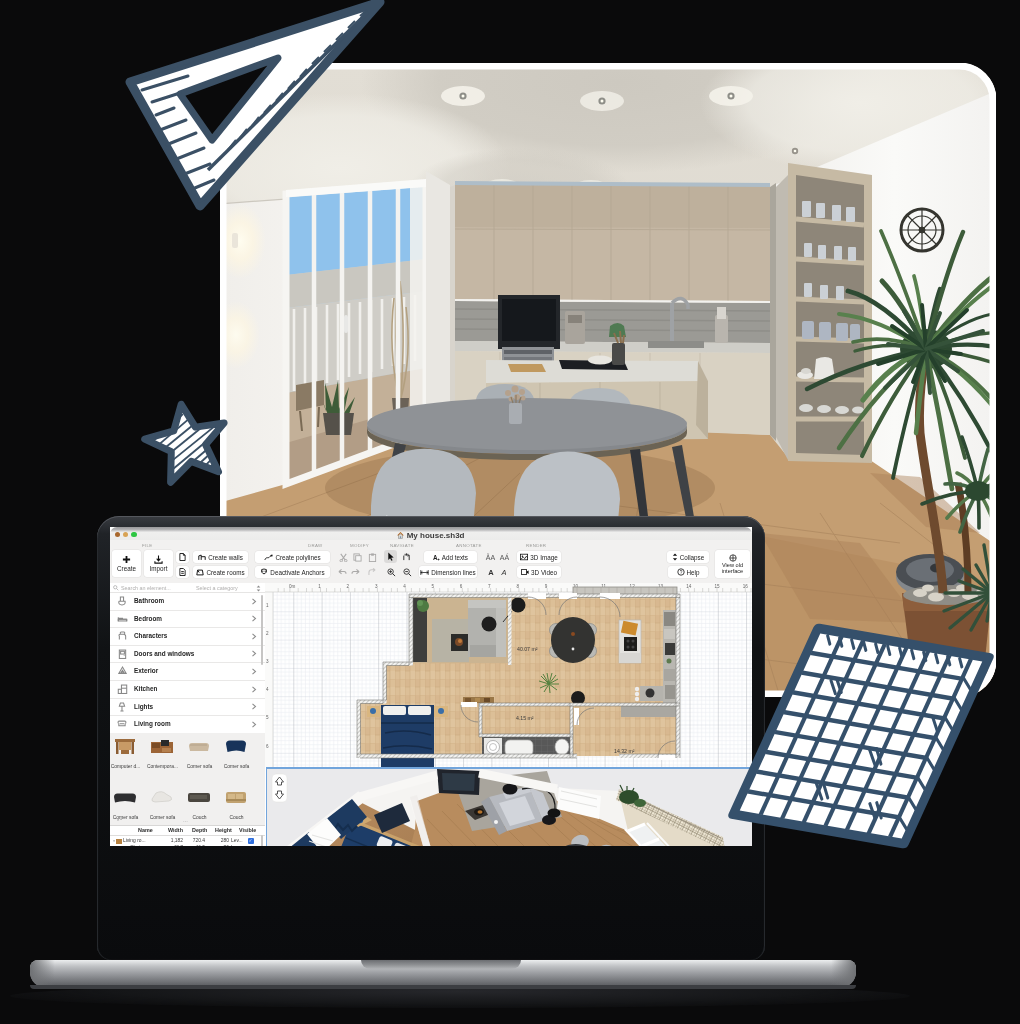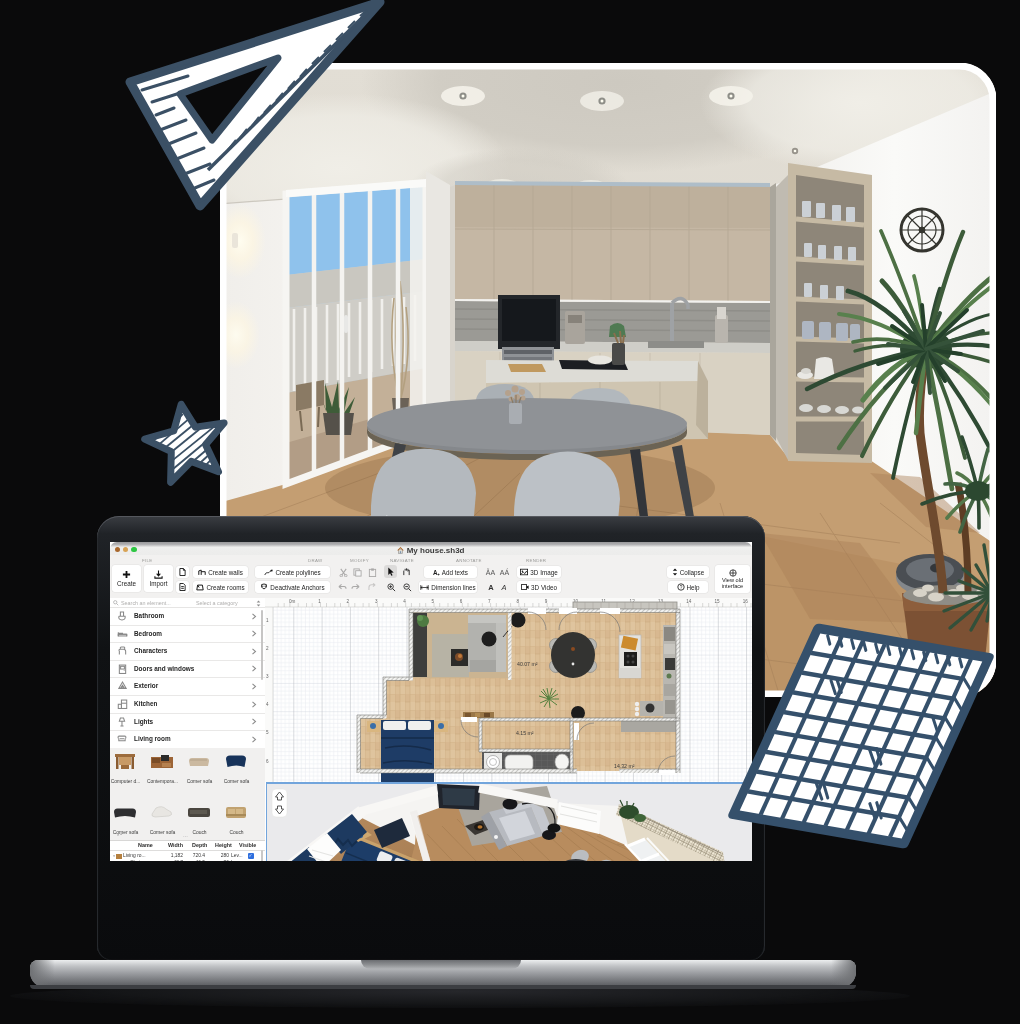--- a/index.html
+++ b/index.html
@@ -427,21 +427,21 @@
 
 <rect x="3" y="3" width="770" height="628" rx="34" fill="none" stroke="#ffffff" stroke-width="7"></rect>
 </svg>
 
 <div id="laptop" class="abs" style="left:0;top:0;width:1020px;height:1024px;">
 
   <div class="abs" style="left:10px;top:984px;width:900px;height:24px;background:radial-gradient(ellipse at 50% 30%, #26272b 0%, #141517 55%, rgba(10,10,11,0) 85%);border-radius:50%;"></div>
 
   <div class="abs" style="left:97px;top:516px;width:668px;height:444px;border-radius:22px 22px 14px 14px;background:linear-gradient(180deg,#3a3d42 0%, #202327 4%, #101214 30%, #0a0b0d 100%);box-shadow:inset 0 1px 0 #55585e, inset 1px 0 1px #2a2d31, inset -1px 0 1px #2a2d31;"></div>
 
-  <div class="abs" style="left:110px;top:542px;width:642px;height:319px;background:#000;overflow:hidden;">
+  <div class="abs" style="left:110px;top:527px;width:642px;height:319px;background:#000;overflow:hidden;">
 
     <div class="abs" style="left:0;top:0;width:642px;height:421px;background:#fff;font-family:'Liberation Sans',sans-serif;">
 
       <div class="abs" style="left:0;top:0;width:642px;height:12.5px;background:linear-gradient(180deg,#99999b 0%,#aeaeb0 18%,#efefee 40%,#ececeb 100%);border-bottom:1px solid #d6d5d4;border-radius:7px 7px 0 0;">
 
         <div class="abs" style="left:5px;top:4.5px;width:5.4px;height:5.4px;border-radius:50%;background:#a8672c;"></div>
         <div class="abs" style="left:13px;top:4.5px;width:5.4px;height:5.4px;border-radius:50%;background:#d8a355;"></div>
         <div class="abs" style="left:21.3px;top:4.5px;width:5.4px;height:5.4px;border-radius:50%;background:#2ec643;"></div>
 
         <div class="abs" style="left:0;top:3.5px;width:642px;text-align:center;font-size:8px;font-weight:bold;color:#3c3c3c;"><svg width="7" height="7" viewBox="0 0 10 10" style="vertical-align:-1px;">

